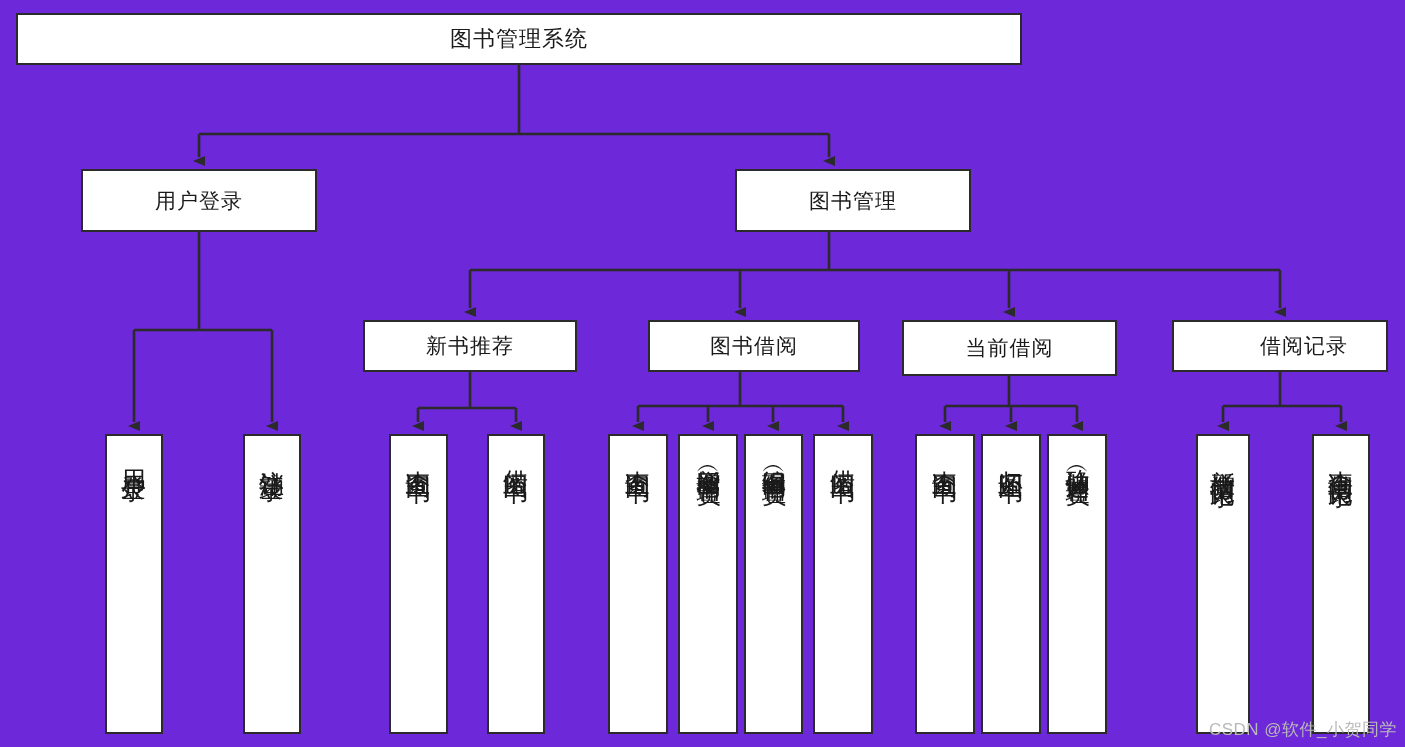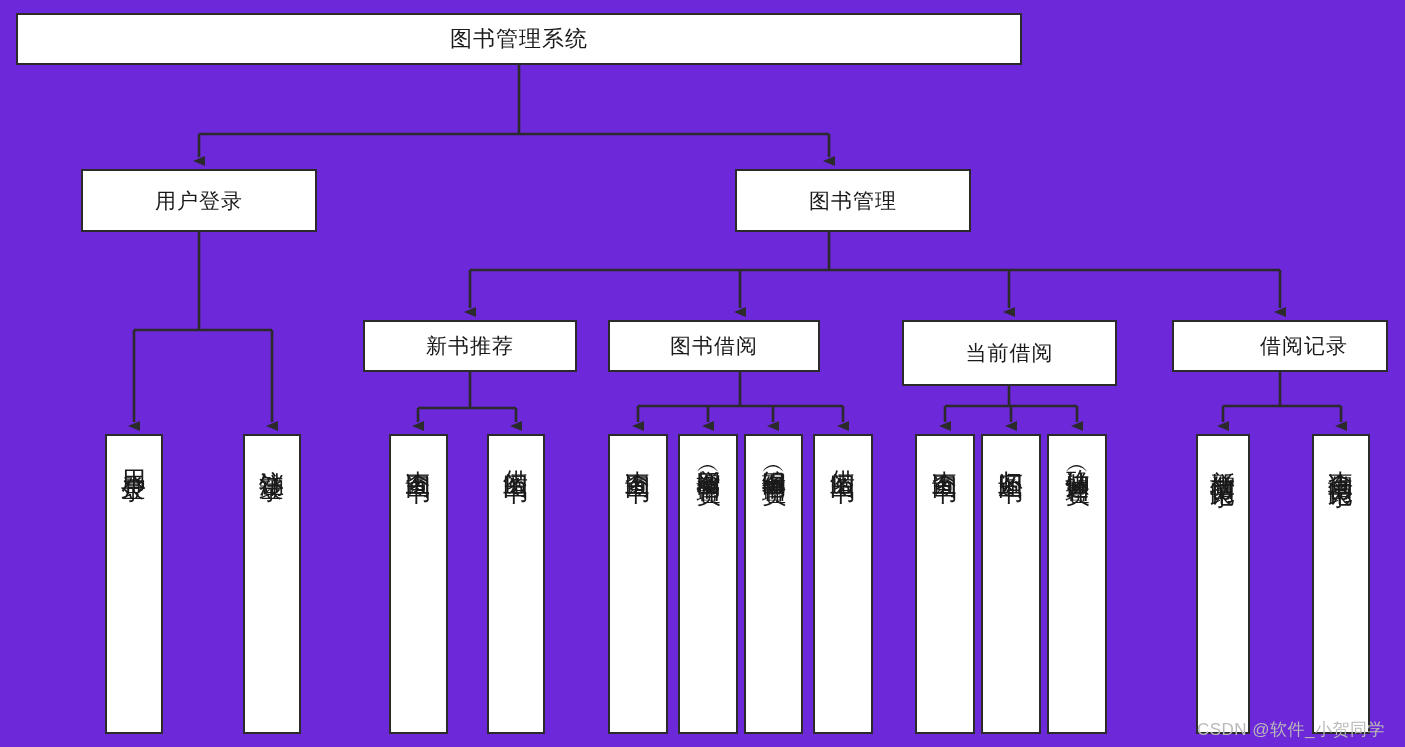--- a/index.html
+++ b/index.html
@@ -62,21 +62,21 @@
     letter-spacing: 3px;
     white-space: nowrap;
     margin: 0 auto;
   }
   .node.vert.tall-text .label {
     font-size: 24px;
     letter-spacing: 2px;
   }
   .watermark {
     position: absolute;
-    right: 20px;
+    right: 8px;
     bottom: 6px;
     font-size: 17px;
     color: #b9b9b9;
     letter-spacing: 0.5px;
     white-space: nowrap;
     user-select: none;
   }
 </style>
 </head>
 <body>
@@ -140,24 +140,24 @@
   <div class="node horiz" style="left:81px; top:169px; width:236px; height:63px;">
     <span class="label">用户登录</span>
   </div>
   <div class="node horiz" style="left:711px; top:169px; width:236px; height:63px;margin-left:24px;">
     <span class="label">图书管理</span>
   </div>
 
   <div class="node horiz" style="left:363px; top:320px; width:214px; height:52px;justify-content:center;">
     <span class="label">新书推荐</span>
   </div>
-  <div class="node horiz" style="left:608px; top:320px; width:212px; height:52px;">
+  <div class="node horiz" style="left:648px; top:320px; width:212px; height:52px;">
     <span class="label">图书借阅</span>
   </div>
-  <div class="node horiz" style="left:902px; top:320px; width:215px; height:66px;">
+  <div class="node horiz" style="left:902px; top:320px; width:215px; height:56px;">
     <span class="label">当前借阅</span>
   </div>
   <div class="node horiz" style="left:1172px; top:320px; width:216px; height:52px;padding-left:48px;">
     <span class="label">借阅记录</span>
   </div>
 
   <div class="node vert" style="left:105px; top:434px; width:58px; height:300px;">
     <span class="label">用户登录</span>
   </div>
   <div class="node vert" style="left:243px; top:434px; width:58px; height:300px;">

